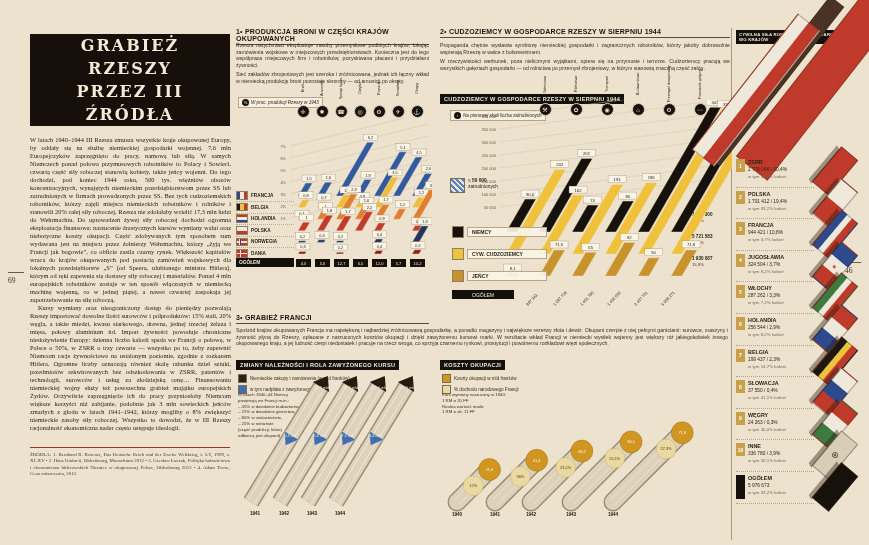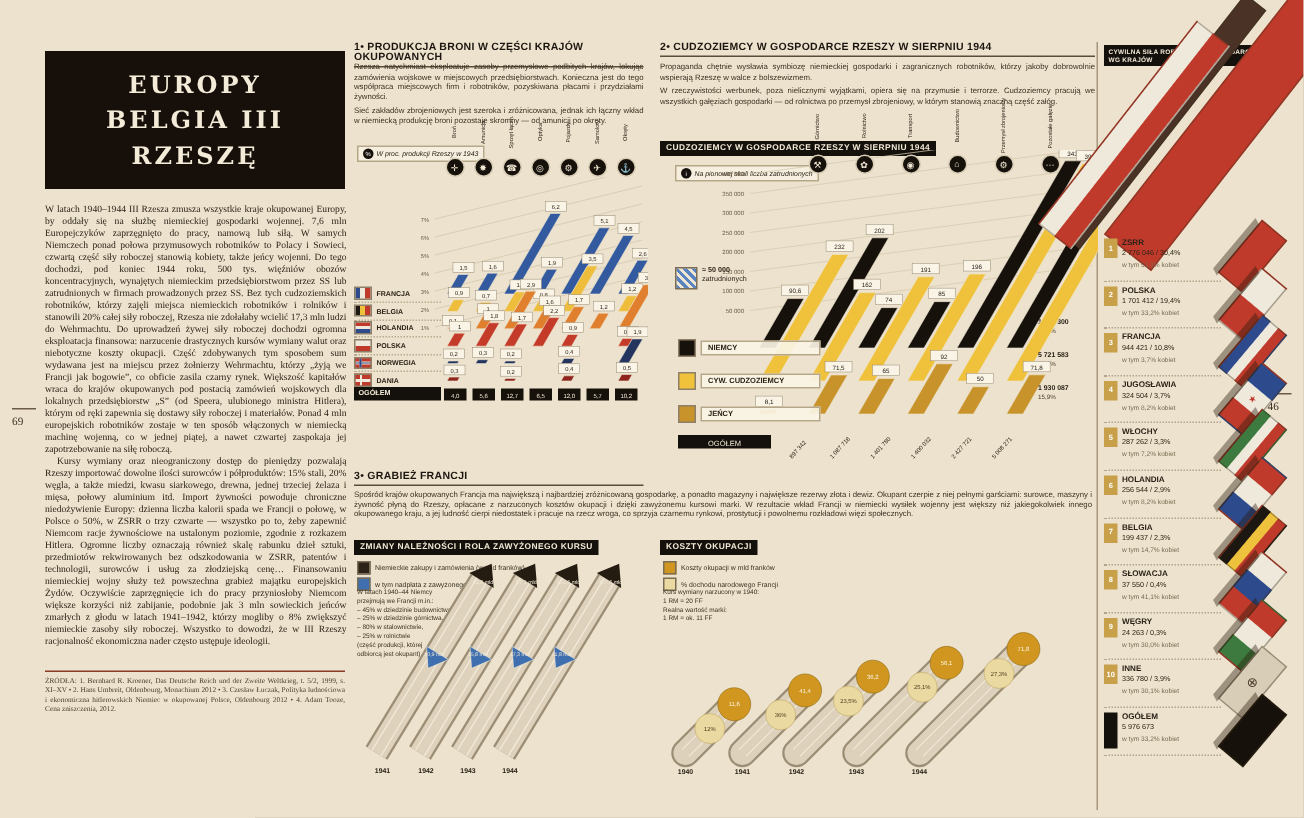--- a/index.html
+++ b/index.html
@@ -102,22 +102,23 @@
 </head>
 <body>
 
 <div class="page">
 
   <div class="abs pageno" id="pageno-left">69</div>
   <div class="abs pageno" id="pageno-right">46</div>
   <div class="abs" id="vrule"></div>
 
   <div class="abs" id="title-box">
-      <div>EUROPY</div>
-      <div>BELGIA III RZESZĘ</div>
+      <div>GRABIEŻ</div>
+      <div>RZESZY</div>
+      <div>PRZEZ III ŹRÓDŁA</div>
     </div>
   <div class="abs" id="intro-text">
     <p>W latach 1940–1944 III Rzesza zmusza wszystkie kraje okupowanej Europy, by oddały się na służbę niemieckiej gospodarki wojennej. 7,6 mln Europejczyków zaprzęgnięto do pracy, namową lub siłą. W samych Niemczech ponad połowa przymusowych robotników to Polacy i Sowieci, czwartą część siły roboczej stanowią kobiety, także jeńcy wojenni. Do tego dochodzi, pod koniec 1944 roku, 500 tys. więźniów obozów koncentracyjnych, wynajętych niemieckim przedsiębiorstwom przez SS lub zatrudnionych w firmach prowadzonych przez SS. Bez tych cudzoziemskich robotników, którzy zajęli miejsca niemieckich robotników i rolników i stanowili 20% całej siły roboczej, Rzesza nie zdołałaby wcielić 17,3 mln ludzi do Wehrmachtu. Do uprowadzeń żywej siły roboczej dochodzi ogromna eksploatacja finansowa: narzucenie drastycznych kursów wymiany walut oraz niebotyczne koszty okupacji. Część zdobywanych tym sposobem sum wydawana jest na miejscu przez żołnierzy Wehrmachtu, którzy „żyją we Francji jak bogowie”, co obficie zasila czarny rynek. Większość kapitałów wraca do krajów okupowanych pod postacią zamówień wojskowych dla lokalnych przedsiębiorstw „S” (od Speera, ulubionego ministra Hitlera), którym od ręki zapewnia się dostawy siły roboczej i materiałów. Ponad 4 mln europejskich robotników zostaje w ten sposób włączonych w niemiecką machinę wojenną, co w jednej piątej, a nawet czwartej zaspokaja jej zapotrzebowanie na siłę roboczą.</p>
     <p>Kursy wymiany oraz nieograniczony dostęp do pieniędzy pozwalają Rzeszy importować dowolne ilości surowców i półproduktów: 15% stali, 20% węgla, a także miedzi, kwasu siarkowego, drewna, jednej trzeciej żelaza i mięsa, połowy aluminium itd. Import żywności powoduje chroniczne niedożywienie Europy: dzienna liczba kalorii spada we Francji o połowę, w Polsce o 50%, w ZSRR o trzy czwarte — wszystko po to, żeby zapewnić Niemcom racje żywnościowe na ustalonym poziomie, zgodnie z rozkazem Hitlera. Ogromne liczby oznaczają również skalę rabunku dzieł sztuki, przedmiotów rekwirowanych bez odszkodowania w ZSRR, patentów i technologii, surowców i usług za złodziejską cenę… Finansowaniu niemieckiej wojny służy też powszechna grabież majątku europejskich Żydów. Oczywiście zaprzęgnięcie ich do pracy przyniosłoby Niemcom większe korzyści niż zabijanie, podobnie jak 3 mln sowieckich jeńców zmarłych z głodu w latach 1941–1942, którzy mogliby o 8% zwiększyć niemieckie zasoby siły roboczej. Wszystko to dowodzi, że w III Rzeszy racjonalność ekonomiczna nader często ustępuje ideologii.</p>
   </div>
   <div class="abs" id="left-rule"></div>
   <div class="abs" id="sources">ŹRÓDŁA: 1. Bernhard R. Kroener, Das Deutsche Reich und der Zweite Weltkrieg, t. 5/2, 1999, s. XI–XV • 2. Hans Umbreit, Oldenbourg, Monachium 2012 • 3. Czesław Łuczak, Polityka ludnościowa i ekonomiczna hitlerowskich Niemiec w okupowanej Polsce, Oldenbourg 2012 • 4. Adam Tooze, Cena zniszczenia, 2012.</div>
 
   <div class="abs chart-header" style="left:236px;top:28px;width:193px;">1• PRODUKCJA BRONI W CZĘŚCI KRAJÓW OKUPOWANYCH</div>
   <div class="abs chart-intro" id="c1-intro" style="left:236px;top:42px;width:193px;">

